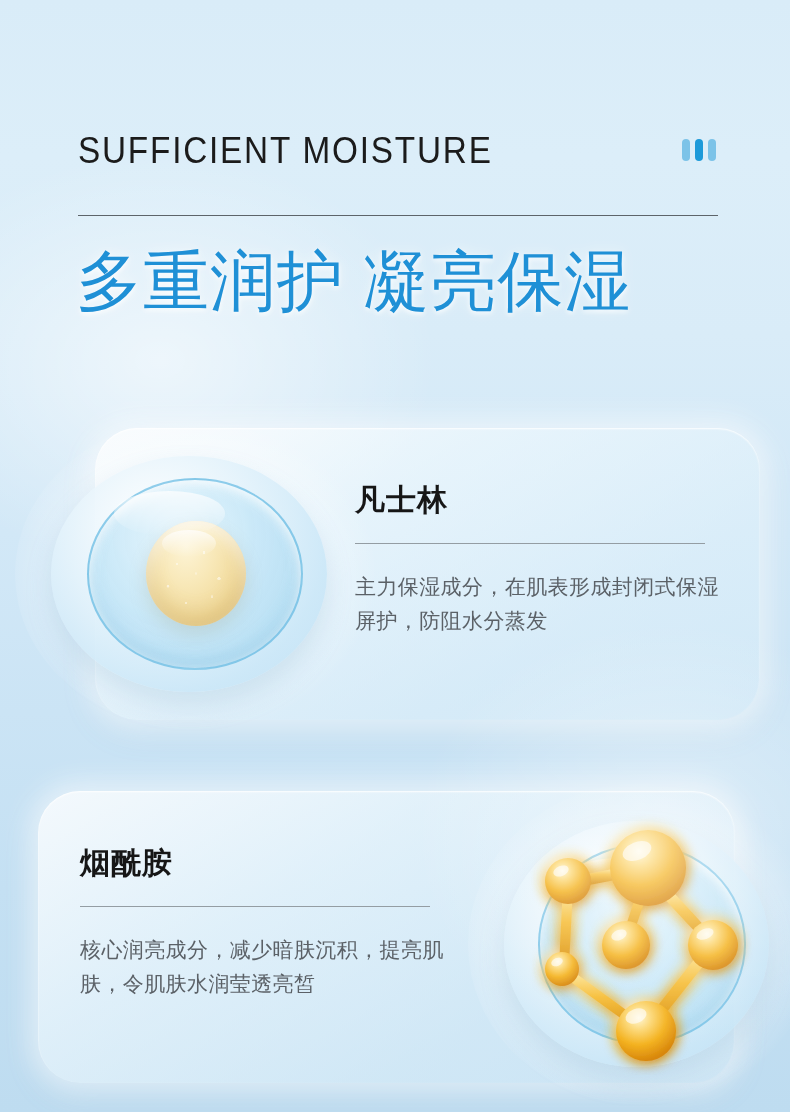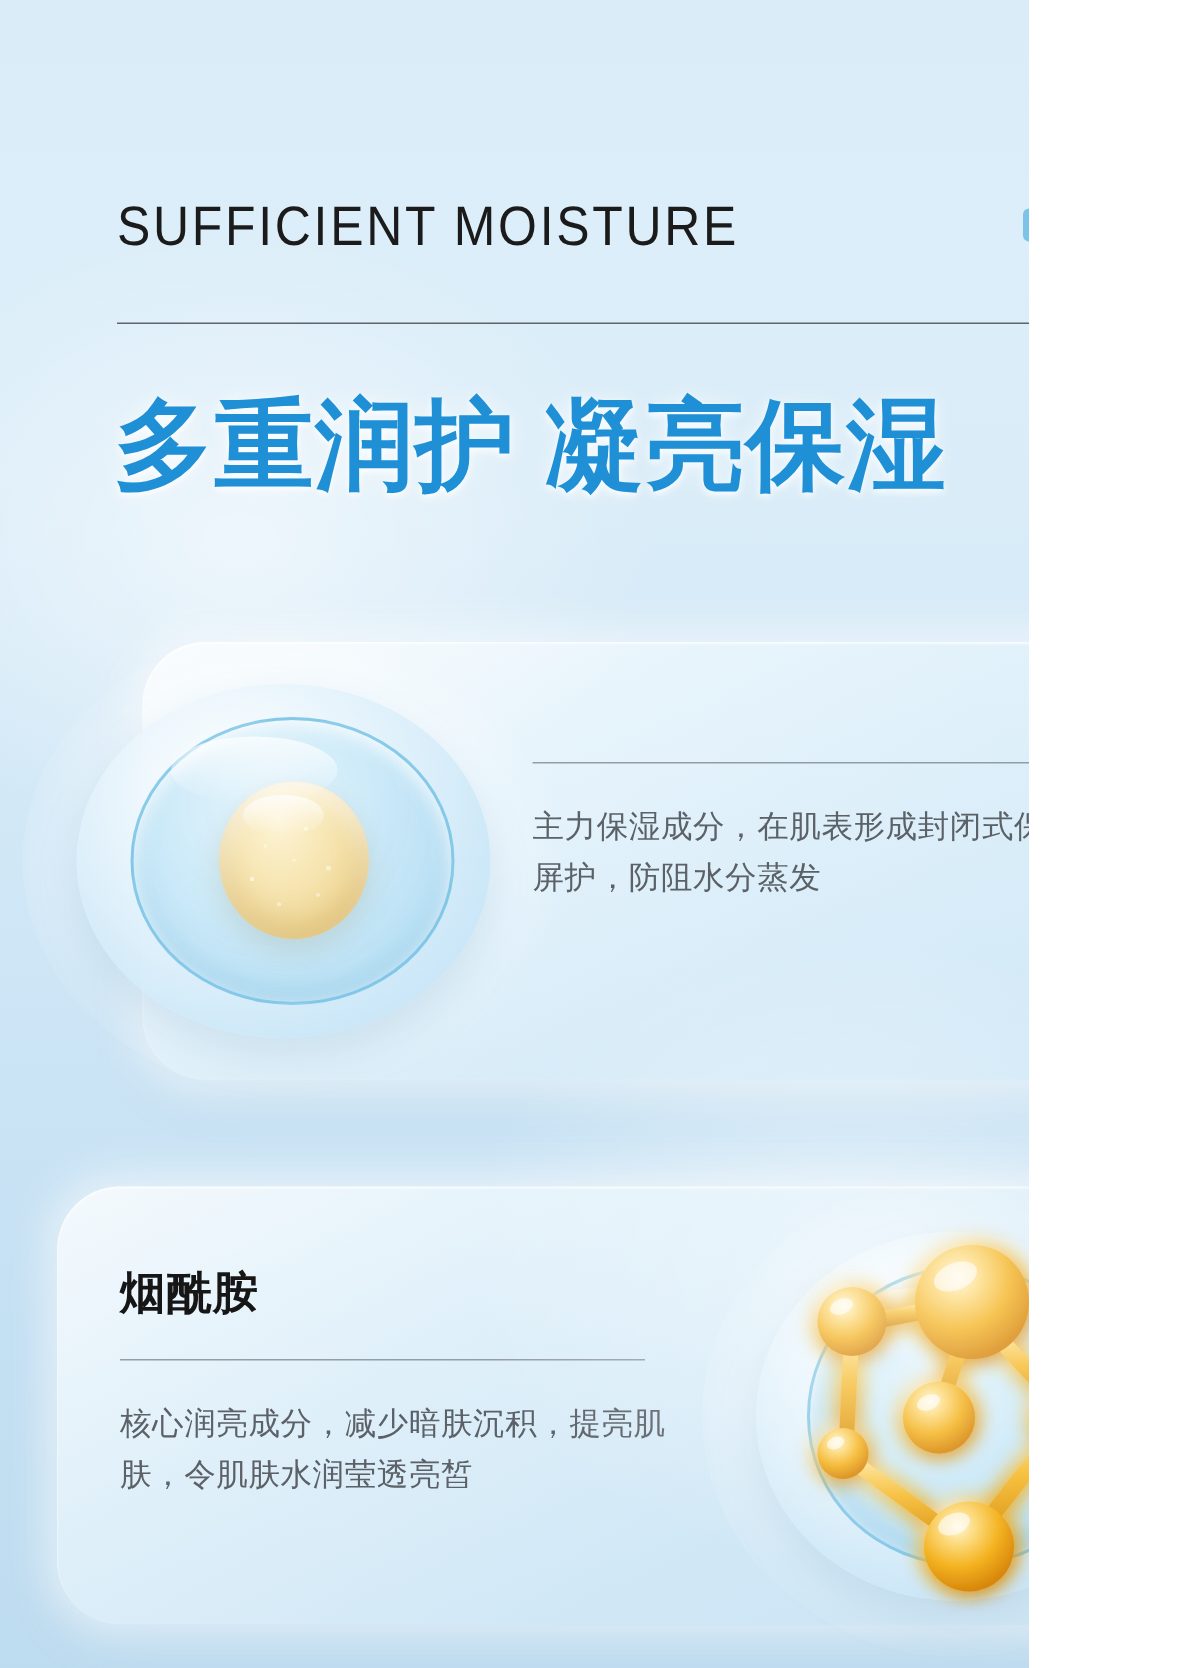--- a/index.html
+++ b/index.html
@@ -5,21 +5,21 @@
   * { margin:0; padding:0; box-sizing:border-box; }
 
   html, body {
     width:790px; height:1112px;
     overflow:hidden;
     font-family:"Liberation Sans","DejaVu Sans",sans-serif;
   }
 
   #page {
     position:relative;
-    width:686px; height:1112px;
+    width:790px; height:1112px;
     background:linear-gradient(180deg,
         #d9ecf8 0%,
         #dceef9 14%,
         #d9ecf8 30%,
         #d2e8f7 48%,
         #cbe4f5 64%,
         #c4e0f3 80%,
         #bedcf0 100%);
     overflow:hidden;
   }
@@ -65,27 +65,26 @@
 
   .rule {
     position:absolute; left:78px; top:215px;
     width:640px; height:1px;
     background:#5d646a;
   }
 
   .headline {
     position:absolute; left:76px; top:243px;
     font-size:66px;
-    font-weight:700;
+    font-weight:400;
     letter-spacing:1px;
     color:#1f90d6;
     white-space:nowrap;
     line-height:1.18;
     text-shadow:0 2px 5px rgba(255,255,255,.85), 0 0 14px rgba(255,255,255,.65);
-    margin-top:15px;
   }
 
   
   .card {
     position:absolute;
     border-radius:42px;
     background:linear-gradient(150deg,
         rgba(255,255,255,.80) 0%,
         rgba(241,250,254,.62) 35%,
         rgba(225,242,251,.50) 70%,
@@ -229,20 +228,21 @@
 
     <div class="dish-wrap" id="dish-cream">
       <div class="dish-halo"></div>
       <div class="dish-outer"></div>
       <div class="dish-inner">
         <div class="cream"></div>
       </div>
     </div>
 
     <div class="card-text">
+      <div class="card-title">凡士林</div>
       <div class="card-divider"></div>
       <div class="card-desc">主力保湿成分，在肌表形成封闭式保湿屏护，防阻水分蒸发</div>
     </div>
   </div>
 
   <div class="card" id="card-niacinamide">
 
     <div class="card-text">
       <div class="card-title">烟酰胺</div>
       <div class="card-divider"></div>

